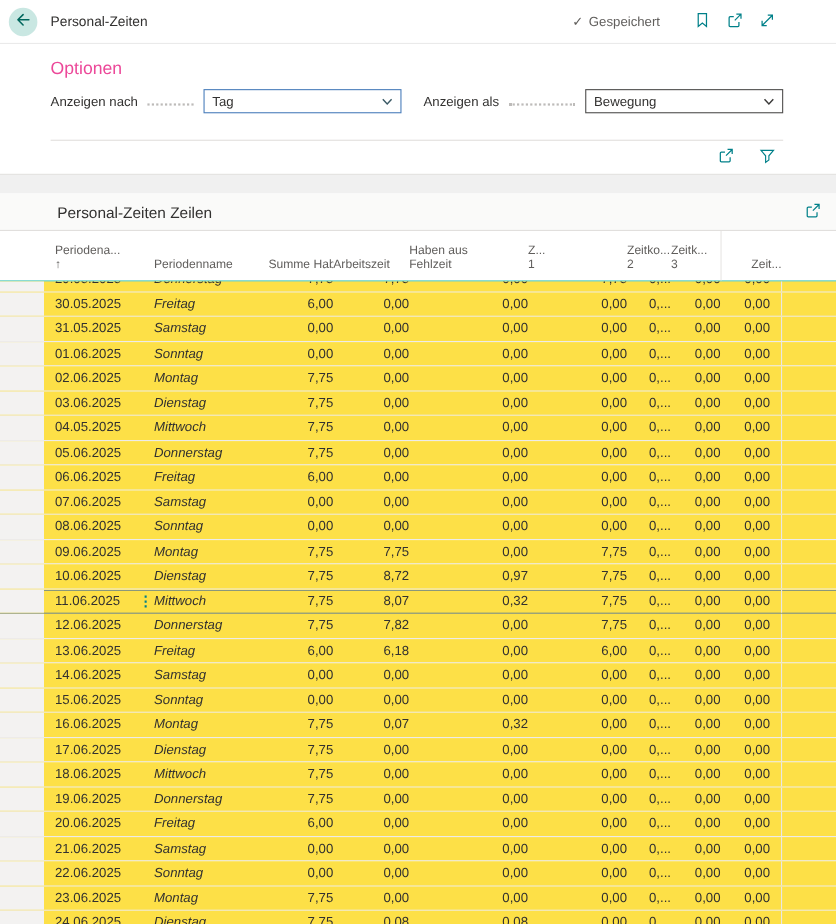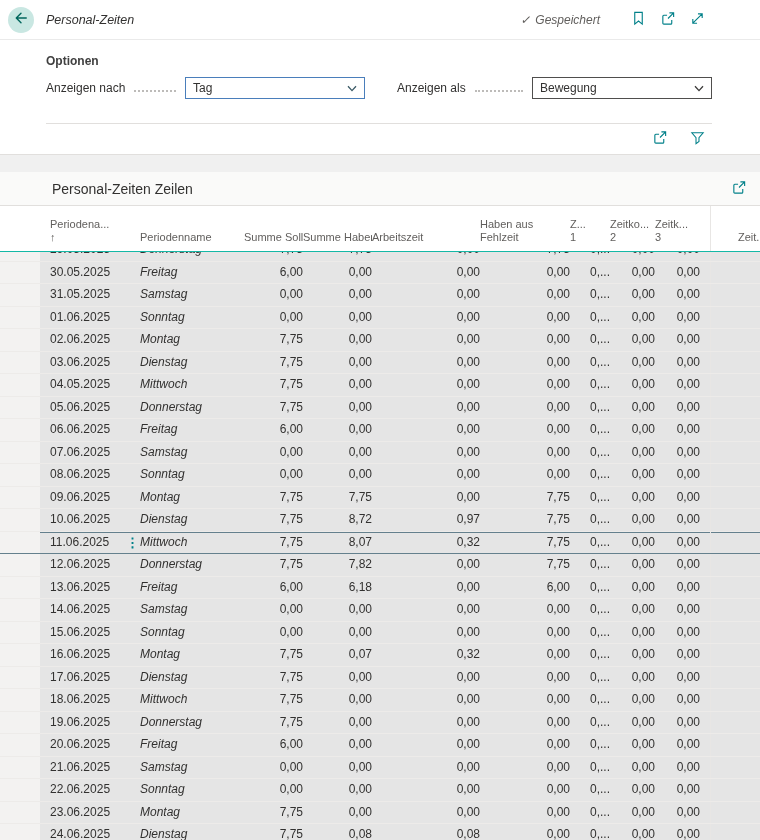--- a/index.html
+++ b/index.html
@@ -4,37 +4,37 @@
 <style>
   * { box-sizing: border-box; margin: 0; padding: 0; }
   html, body {
     width: 760px; height: 840px; overflow: hidden;
     background: #ffffff; color: #323130;
     font-family: "Liberation Sans", sans-serif; font-size: 12px;
   }
   
   .topbar {
     height: 40px; display: flex; align-items: center;
-    padding: 0 8px; border-bottom: 1px solid #eaeaea; position: relative; background:#fff;font-style:italic;
+    padding: 0 8px; border-bottom: 1px solid #eaeaea; position: relative; background:#fff;
   }
   .back-btn {
     width: 26px; height: 26px; border-radius: 50%; border: none; cursor: pointer;
     background: #c9e7e2; display: flex; align-items: center; justify-content: center; flex: 0 0 auto;
   }
   .page-title { margin-left: 12px; font-size: 12.5px; color: #323130; }
   .topbar-right { position: absolute; right: 48px; top: 0; height: 40px; display: flex; align-items: center; }
   .saved { display: flex; align-items: center; gap: 5px; color: #605e5c; margin-right: 24px; white-space: nowrap; }
   .saved .chk { color: #605e5c; font-size: 12px; }
   .icon-btn { background: none; border: none; cursor: pointer; padding: 4px 7px; display: flex; align-items: center; }
   
   .options-card { background: #fff; padding: 14px 48px 0 46px; }
-  .options-heading { font-weight: bold; font-size: 12px; color: #404040; }
+  .options-heading { font-weight: normal; font-size: 16px; color: #ec4899; }
   .options-row { margin-top: 9px; display: flex; }
   .field { display: flex; align-items: center; }
-  .field-1 { width: 319px; margin-right: 32px; align-items: center; }
+  .field-1 { width: 319px; margin-right: 20px; align-items: center; }
   .field-2 { flex: 1; justify-content: flex-end; }
   .field-label { white-space: nowrap; color: #323130; }
   .leader { flex: 1; margin: 6px 9px 0 9px; border-bottom: 2px dotted #bdbbb9; height: 1px; align-self: center; }
   .combo {
     width: 180px; height: 22px; background: #fff; border: 1px solid #4f4e4d; cursor: pointer;
     display: flex; align-items: center; justify-content: space-between; padding: 0 7px; flex: 0 0 auto;
   }
   .combo.focused { border-color: #4a7ebb; }
   .combo-value { color: #323130; }
   .inner-divider { border-top: 1px solid #e1dfdd; margin-top: 24px; }
@@ -59,21 +59,21 @@
     padding-bottom: 7px; font-size: 11px; color: #605e5c; line-height: 13px;
     white-space: nowrap; overflow: hidden; cursor: pointer;
   }
   .ghead .num { align-items: flex-start; }
   .h-date { padding-left: 10px; align-items: flex-start; }
   .h-name { padding-left: 4px; }
   .h-z3 { padding-right: 10px; }
   .h-zeit { border-left: 1px solid #e8e6e4; padding-left: 27px; align-items: flex-start; }
   .sort { font-size: 11px; color: #605e5c; }
   .tbody { overflow: hidden; height: 594px; }
-  .row { height: 22.5px; border-bottom: 1px solid #edebe9; position: relative; background: #e5e5e5; cursor: pointer; }
+  .row { height: 22.5px; border-bottom: 1px solid #edebe9; position: relative; background: #fde047; cursor: pointer; }
   .row .cell { line-height: 21px; white-space: nowrap; overflow: hidden; font-size: 12px; color: #323130; }
   .gutter { background: #f3f2f1; }
   .c-date { padding-left: 10px; }
   .c-name { padding-left: 4px; font-style: italic; }
   .num { text-align: right; }
   .c-z3 { padding-right: 10px; }
   .c-zeit { border-left: 1px solid #e8e6e4; }
   .row.selected { box-shadow: inset 0 1px 0 #64808d; border-bottom-color: #64808d; }
   .kebab {
     position: absolute; left: 126px; top: 50%; transform: translateY(-50%);
@@ -188,23 +188,20 @@
   <div class="ghead">
     <div class="hcell"></div>
     <div class="hcell h-date">
       <span>Periodena...</span>
       <span class="sort">↑</span>
     </div>
     <div class="hcell h-name">
       <span>Periodenname</span>
     </div>
     <div class="hcell num">
-      <span>Summe Soll</span>
-    </div>
-    <div class="hcell num">
       <span>Summe Haben</span>
     </div>
     <div class="hcell num">
       <span>Arbeitszeit</span>
     </div>
     <div class="hcell num">
       <span>Haben aus</span>
       <span>Fehlzeit</span>
     </div>
     <div class="hcell num">

